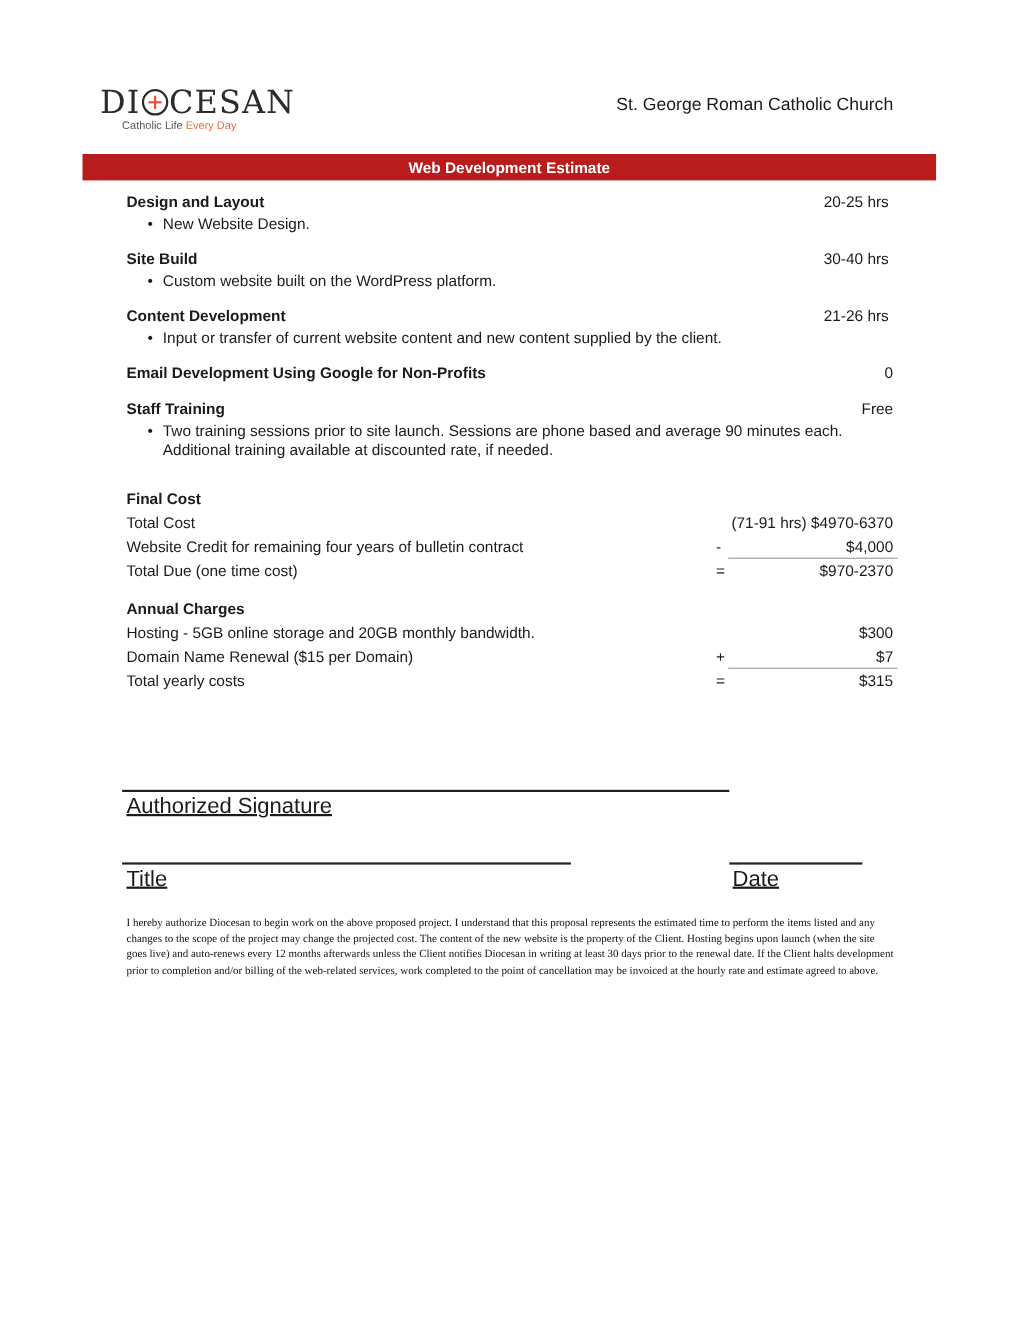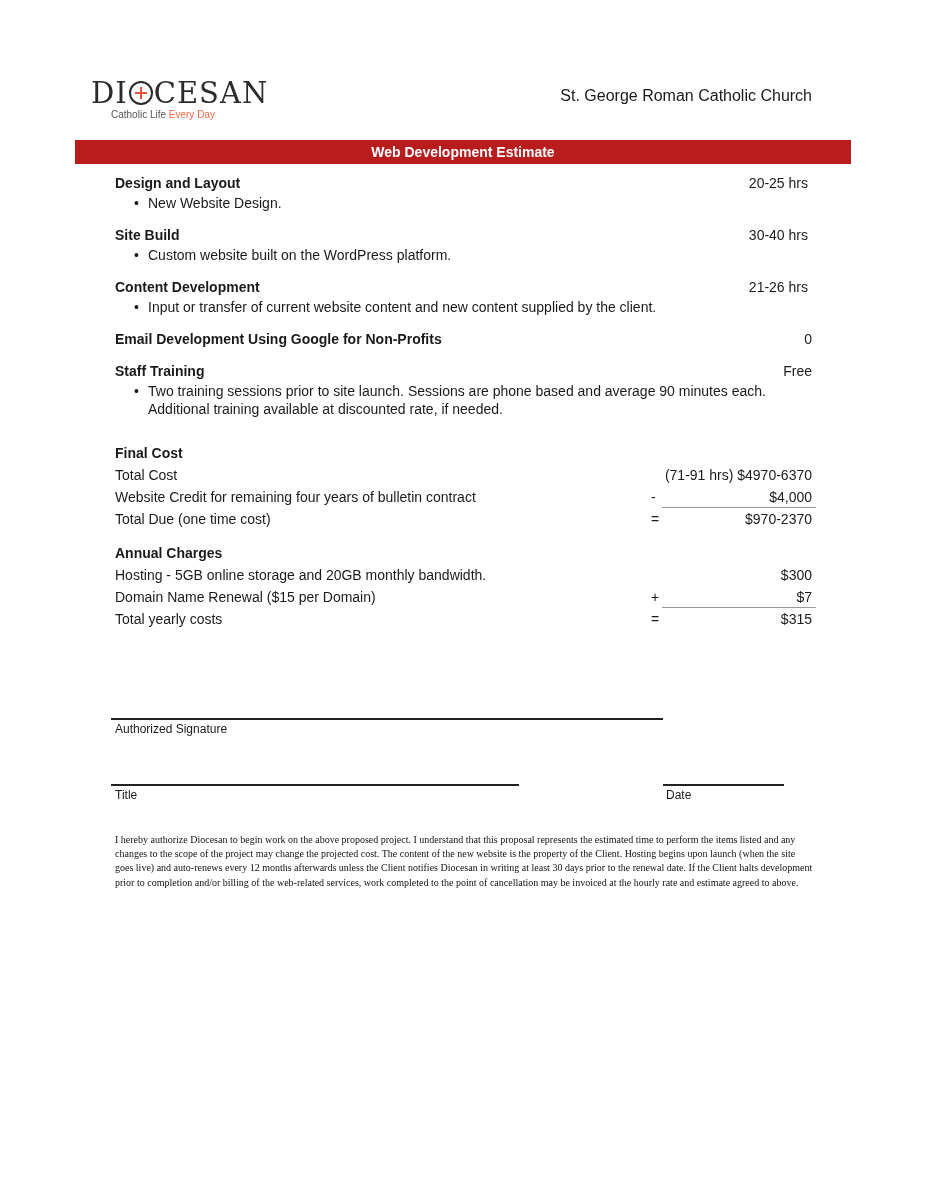--- a/index.html
+++ b/index.html
@@ -25,21 +25,21 @@
     .bullet::before { content: "•"; position: absolute; left: 19px; top: 0; }
     .section { margin-bottom: 12px; }
 
     .ledger-row { position: relative; display: flex; align-items: baseline; height: 22px; line-height: 22px; }
     .ledger-row .l { flex: 1; }
     .ledger-row .op { position: absolute; left: 536px; width: 10px; text-align: left; }
     .ledger-row .v { text-align: right; }
     .ledger-row.underline::after { content: ""; position: absolute; left: 547px; right: -4px; bottom: 0; height: 1px; background: #9a9a9a; }
 
     .sig-line { position: absolute; height: 1.5px; background: #222; }
-    .sig-label { position: absolute; font-size: 12px; color: #1a1a1a; }
+    .sig-label { position: absolute; font-size: 20px; color: #1a1a1a; text-decoration: underline; }
 
     .legal { position: absolute; left: 115px; top: 833px; width: 700px; font-size: 10px; line-height: 14.2px; color: #111; font-family: Liberation Serif, serif; }
   </style>
 </head>
 <body>
 
 <div class="logo">
   <div class="logo-word"><span>DI</span><span class="o"></span><span>CESAN</span></div>
   <div class="logo-tag"><span>Catholic Life </span><span class="accent">Every Day</span></div>
 </div>

